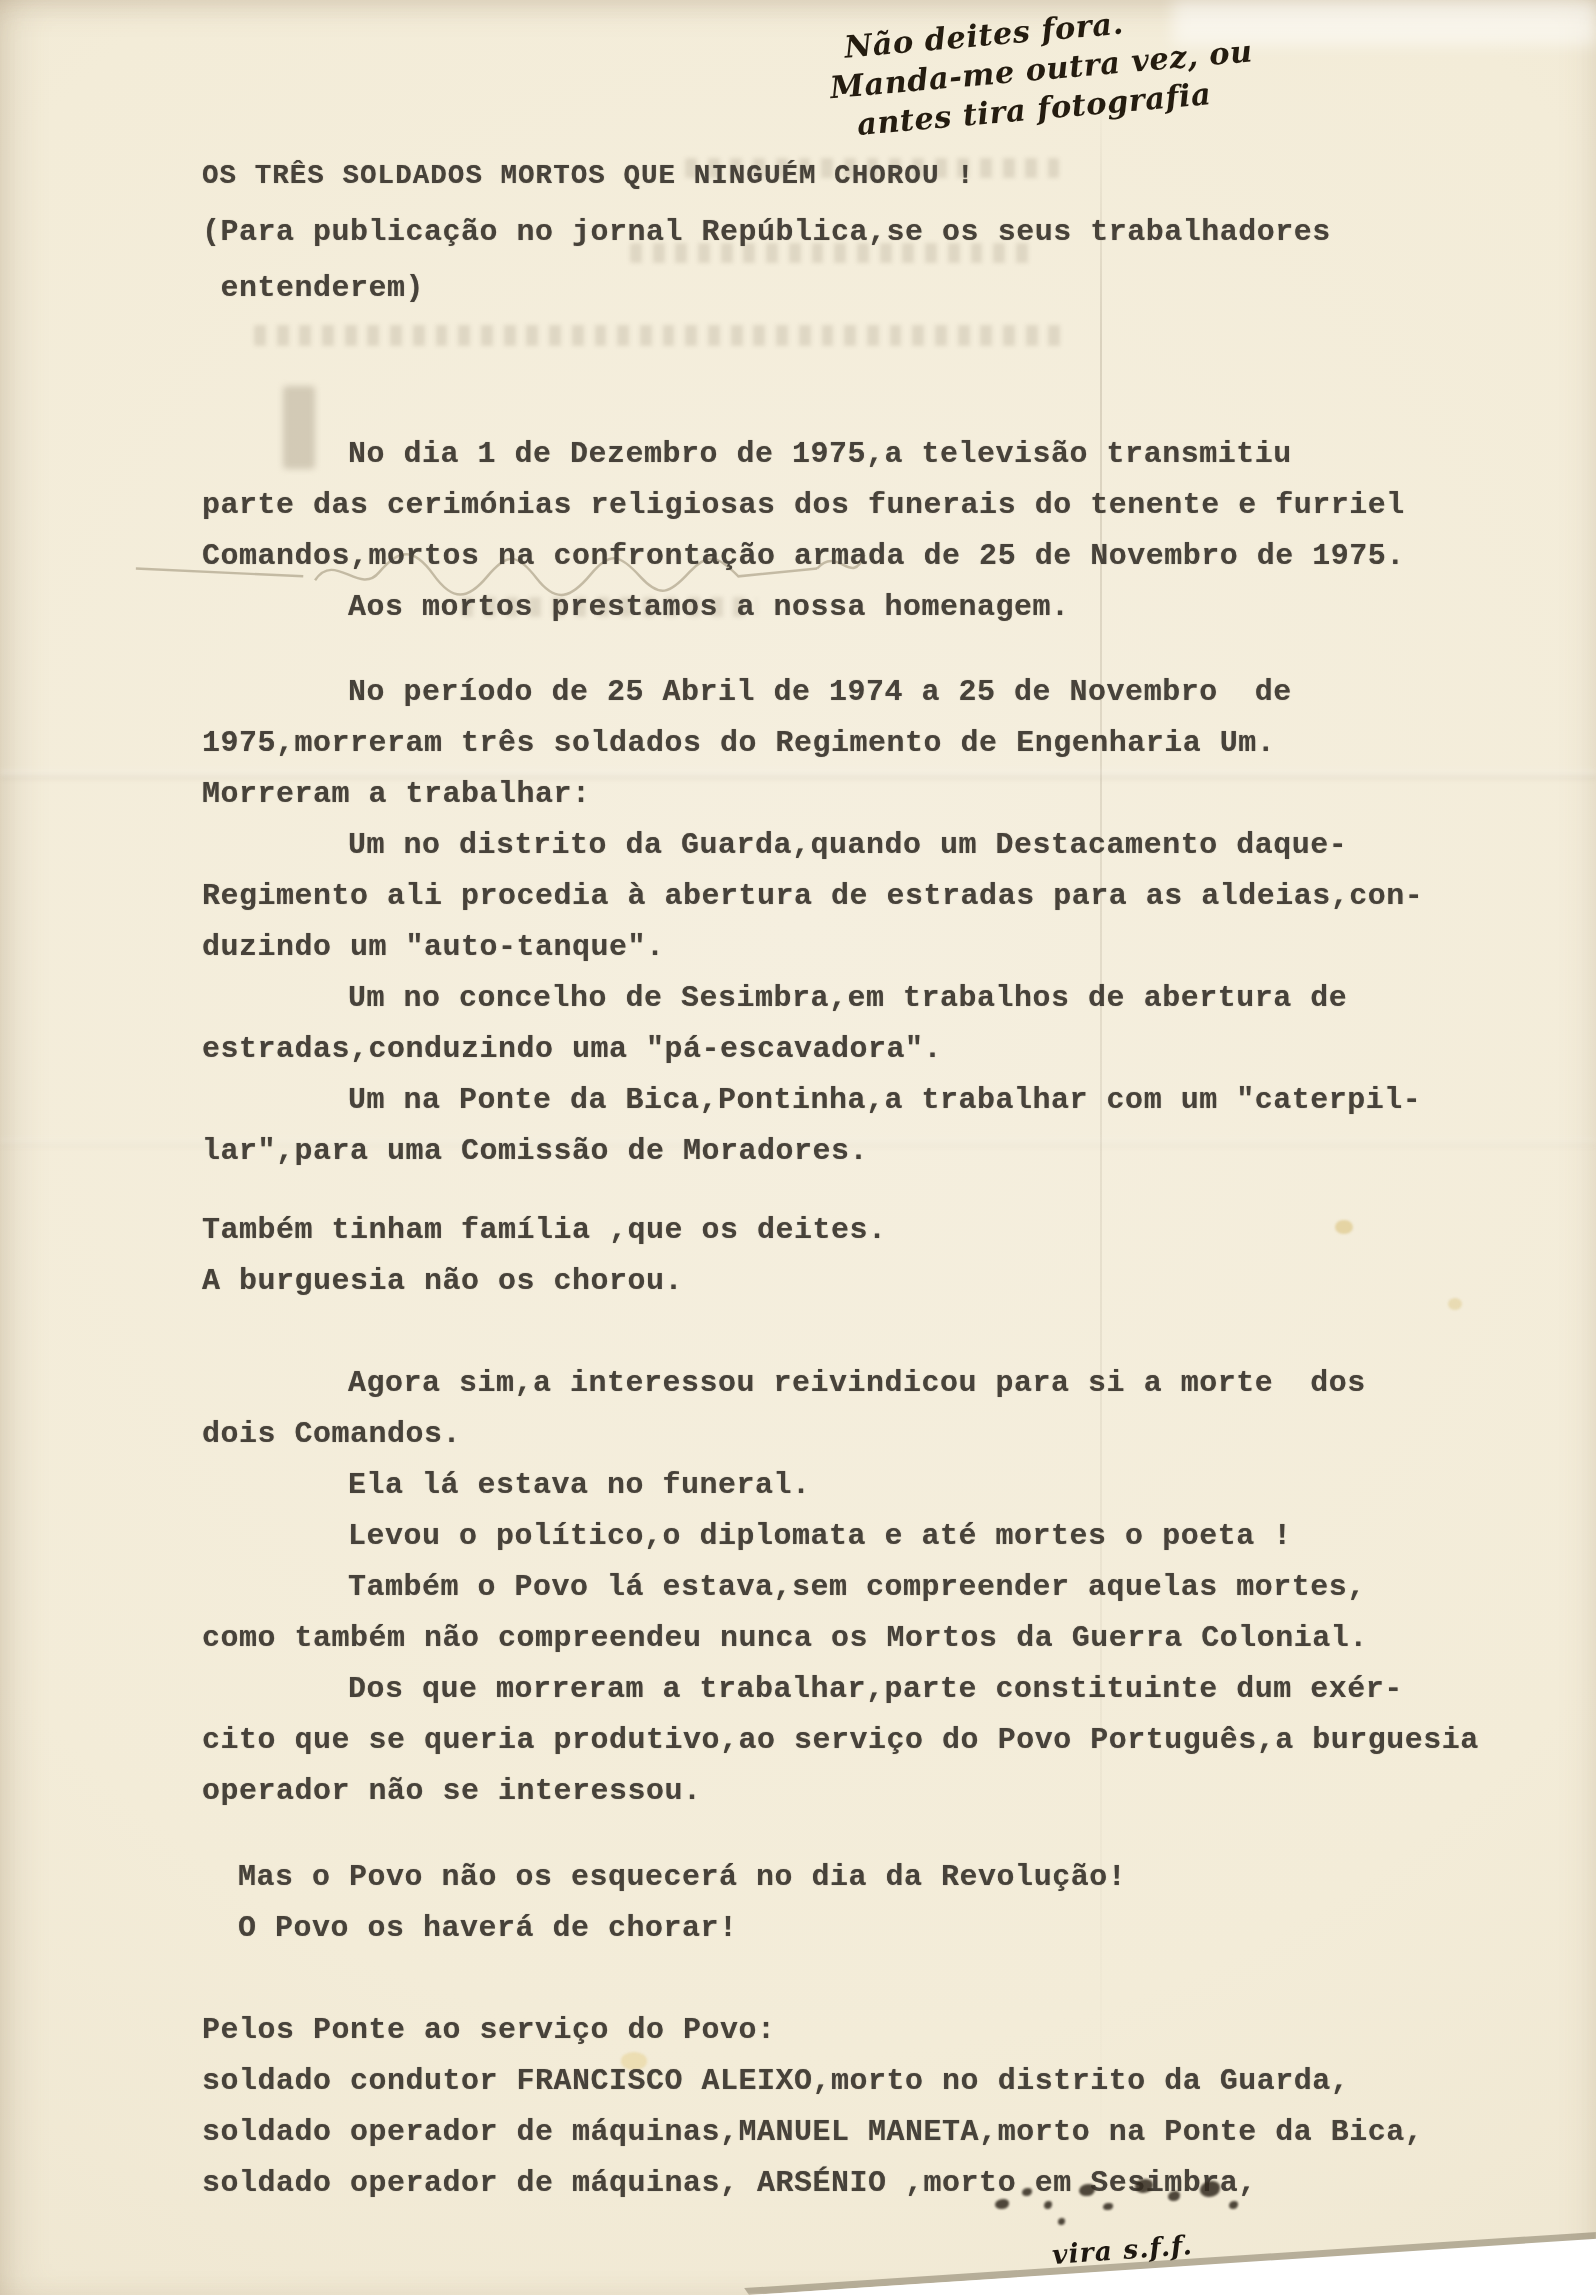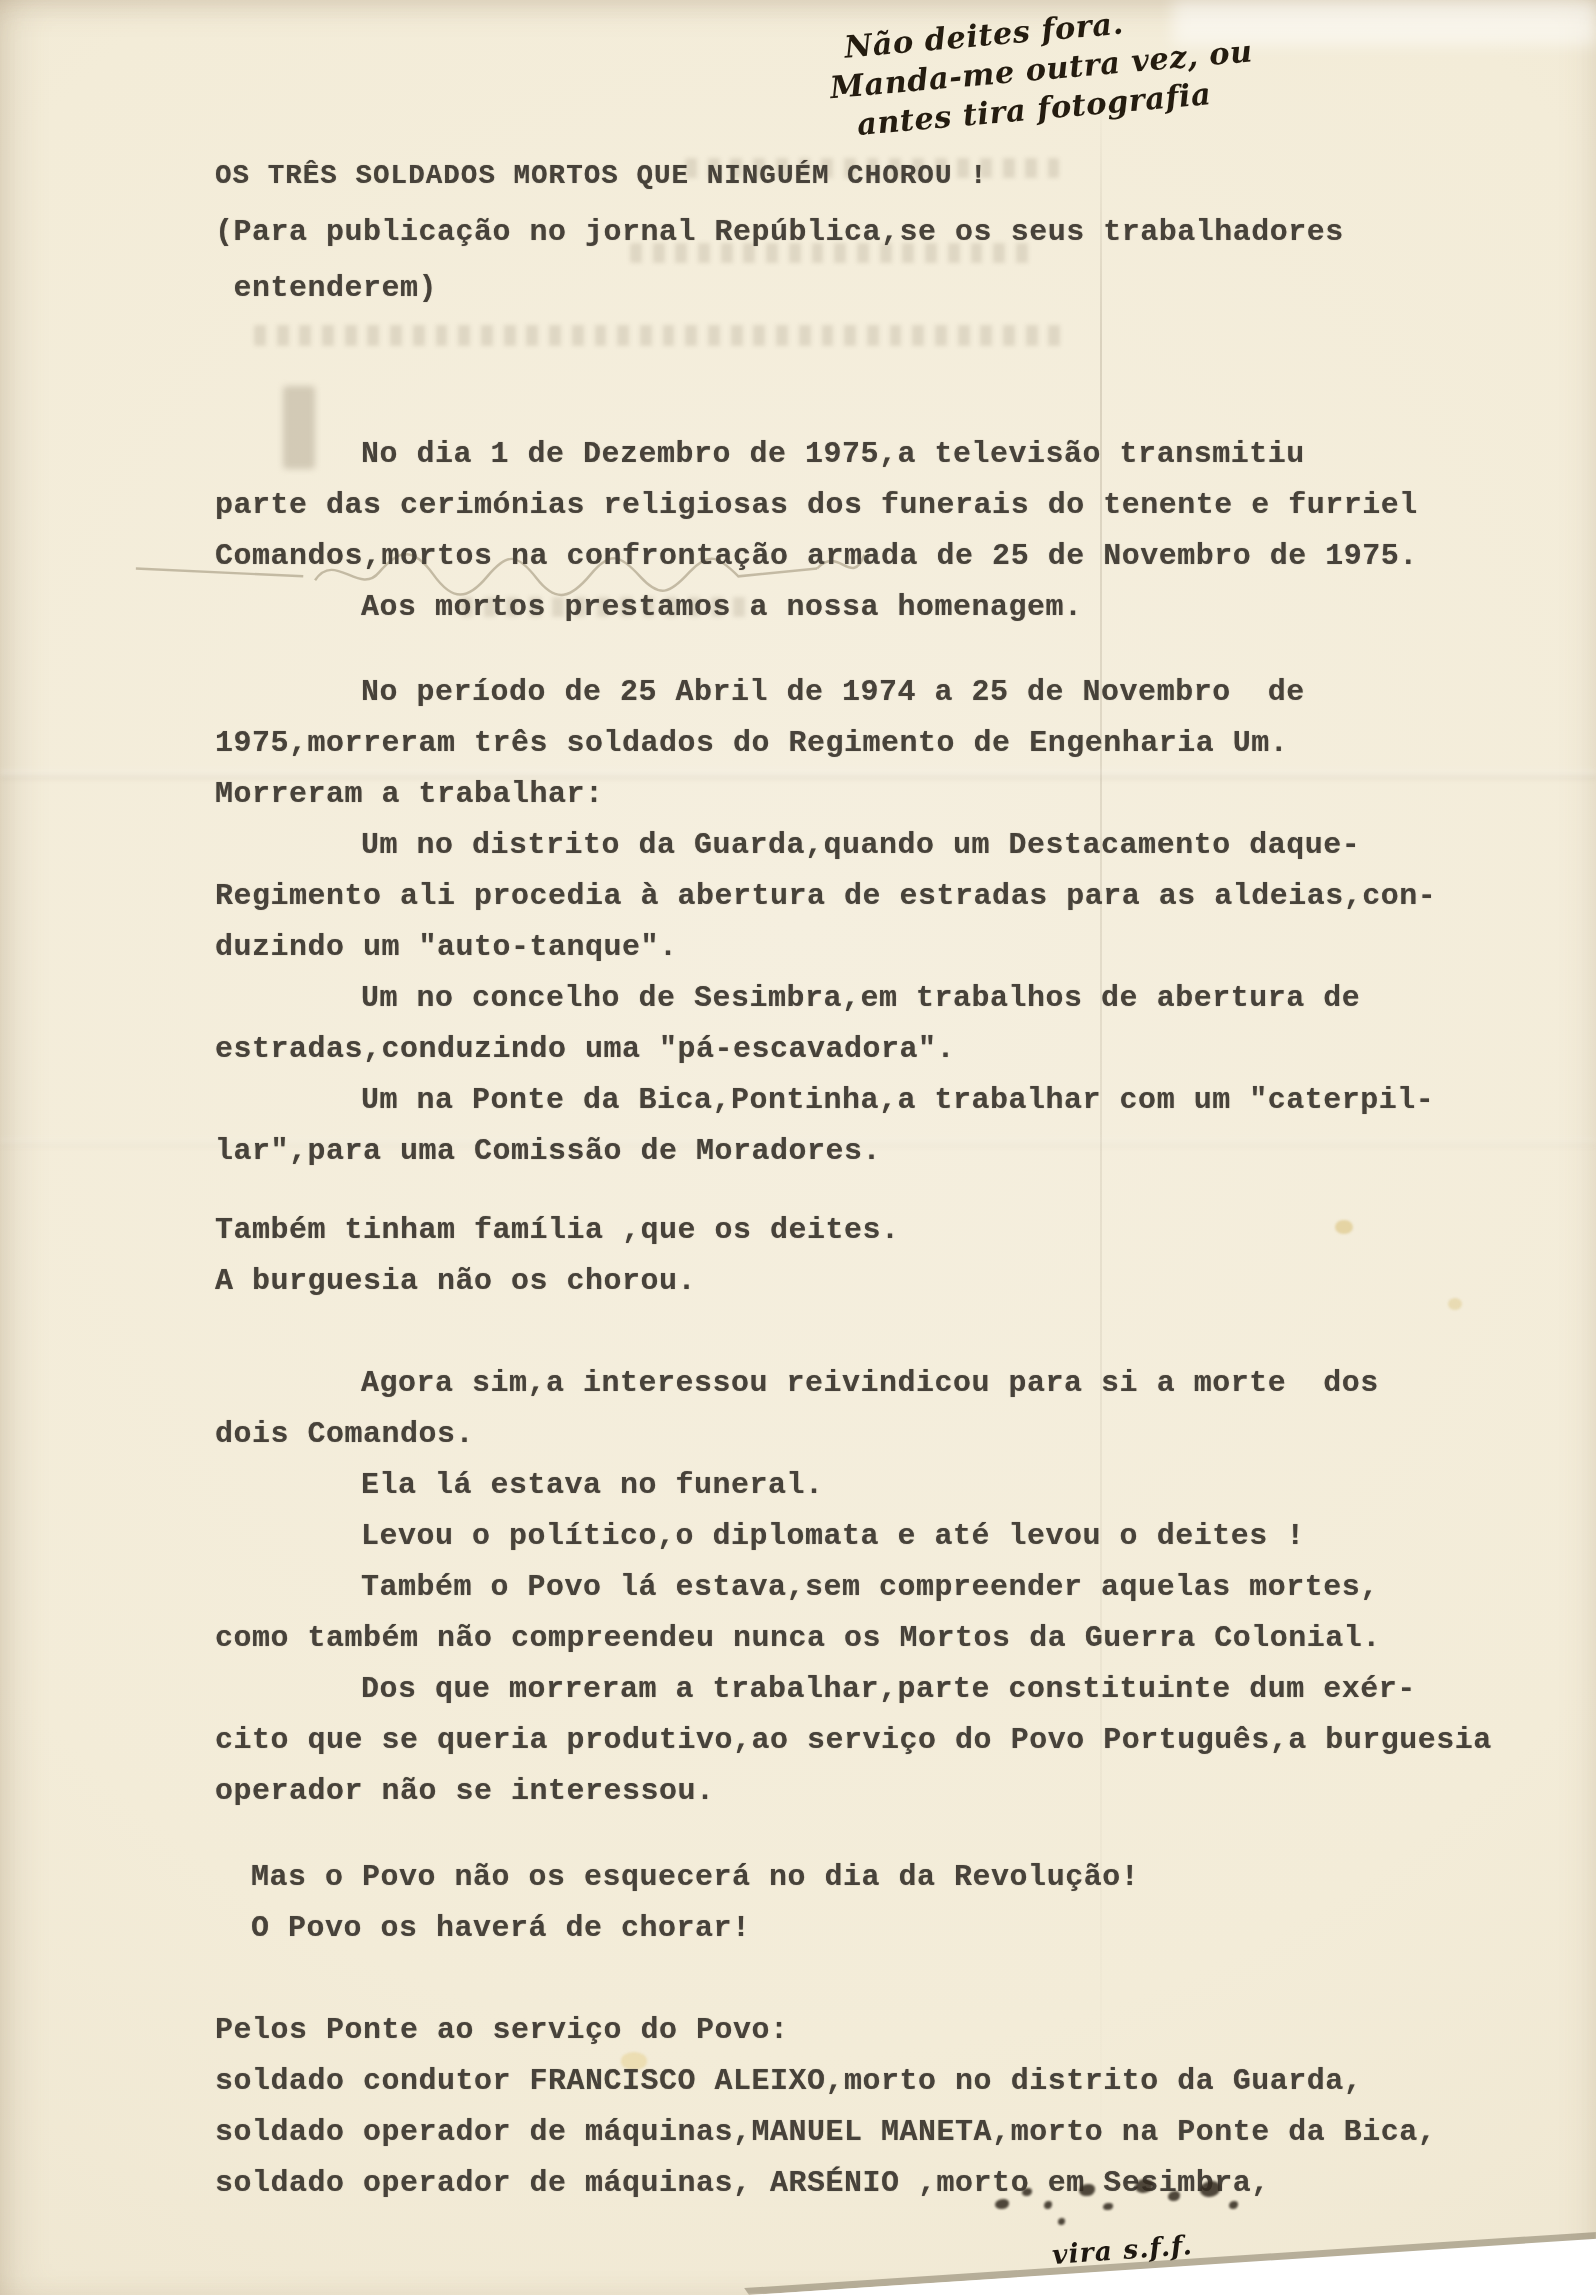--- a/index.html
+++ b/index.html
@@ -8,21 +8,21 @@
 
   .page{position:absolute;inset:0;
     background:radial-gradient(120% 90% at 50% 40%, #f5efdf 0%, #f3ecd8 55%, #ece3cc 100%);
     box-shadow: inset 25.6px 0 47px -25.6px rgba(130,105,75,.32),
                 inset -19.7px 0 41px -23.6px rgba(130,105,75,.22),
                 inset 0 21.7px 37px -23.6px rgba(130,105,75,.26);}
 
   
   .typed, .line, .title{font-family:"Liberation Mono","DejaVu Sans Mono",monospace;
     font-weight:700;color:#47423a;}
-  .doc{position:absolute;left:215px;top:148px;width:1379px;}
+  .doc{position:absolute;left:202px;top:148px;width:1379px;}
   .title{font-size:27.6px;letter-spacing:1px;line-height:56px;
     text-shadow:0 0 1px rgba(70,62,50,.55);}
   .line{font-size:30px;letter-spacing:0.5px;line-height:51px;white-space:pre;
     text-shadow:0 0 1px rgba(70,62,50,.5);}
   .intro .line{line-height:56px;}
   .indent{padding-left:146px;}
   .para{margin-top:51px;}
   [data-name="document-body"] .para:nth-child(1){margin-top:113px;}
   [data-name="document-body"] .para:nth-child(2){margin-top:34px;}
   [data-name="document-body"] .para:nth-child(3){margin-top:27.6px;}
@@ -131,21 +131,21 @@
           <div class="line" data-name="document-line">lar",para uma Comissão de Moradores.</div>
         </div>
         <div class="para" data-name="paragraph">
           <div class="line" data-name="document-line">Também tinham família ,que os deites.</div>
           <div class="line" data-name="document-line">A burguesia não os chorou.</div>
         </div>
         <div class="para" data-name="paragraph">
           <div class="line indent" data-name="document-line">Agora sim,a interessou reivindicou para si a morte  dos</div>
           <div class="line" data-name="document-line">dois Comandos.</div>
           <div class="line indent" data-name="document-line">Ela lá estava no funeral.</div>
-          <div class="line indent" data-name="document-line">Levou o político,o diplomata e até levou o deites !</div>
+          <div class="line indent" data-name="document-line">Levou o político,o diplomata e até mortes o poeta !</div>
           <div class="line indent" data-name="document-line">Também o Povo lá estava,sem compreender aquelas mortes,</div>
           <div class="line" data-name="document-line">como também não compreendeu nunca os Mortos da Guerra Colonial.</div>
           <div class="line indent" data-name="document-line">Dos que morreram a trabalhar,parte constituinte dum exér-</div>
           <div class="line" data-name="document-line">cito que se queria produtivo,ao serviço do Povo Português,a burguesia</div>
           <div class="line" data-name="document-line">operador não se interessou.</div>
         </div>
         <div class="para" data-name="paragraph">
           <div class="line" data-name="document-line">Mas o Povo não os esquecerá no dia da Revolução!</div>
           <div class="line" data-name="document-line">O Povo os haverá de chorar!</div>
         </div>

